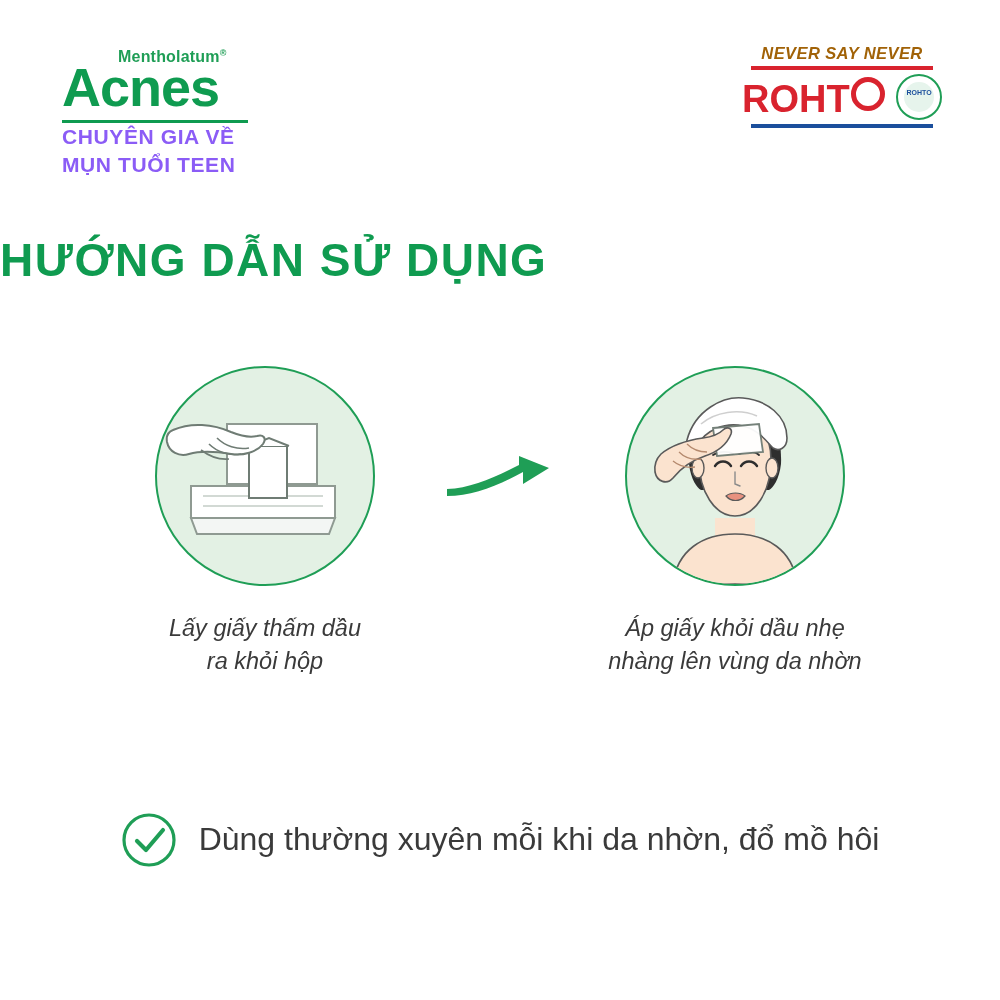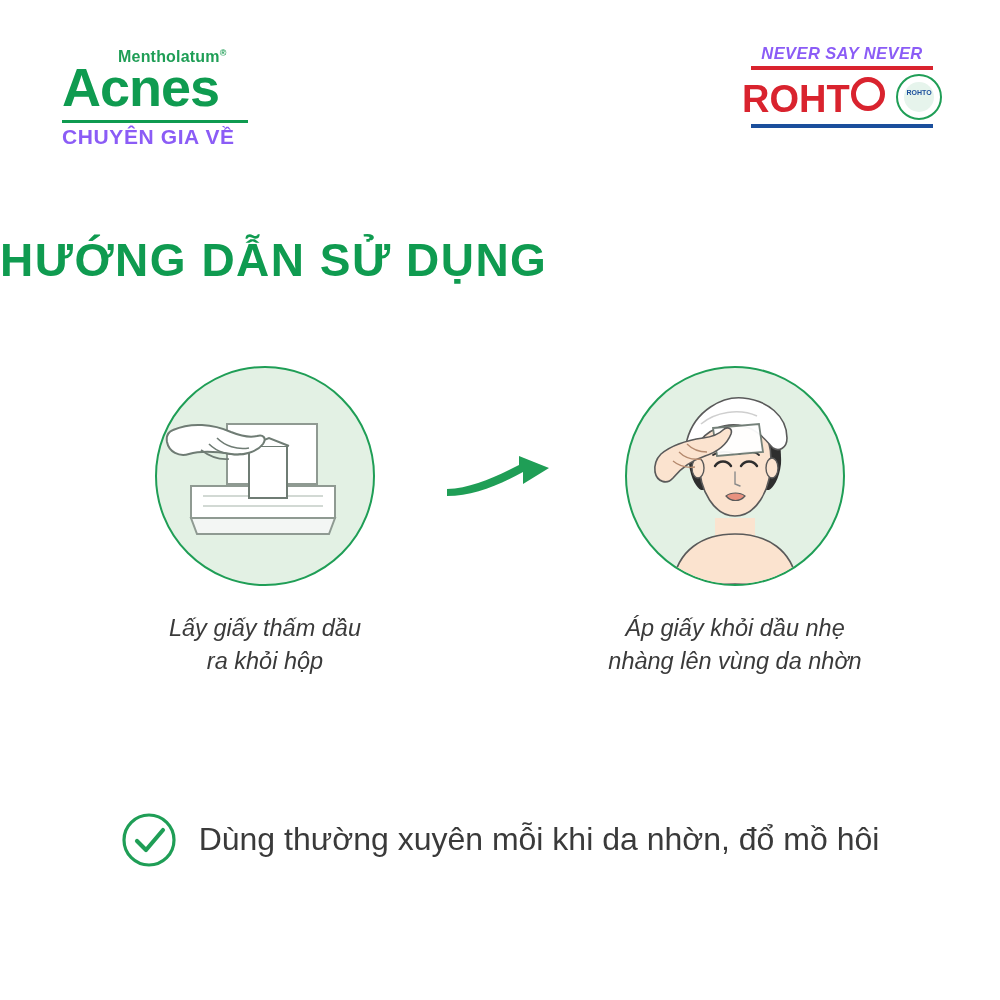--- a/index.html
+++ b/index.html
@@ -67,21 +67,21 @@
     position: absolute;
     right: 58px;
     top: 44px;
     width: 200px;
     text-align: center;
   }
   .rohto-never {
     font-size: 16.5px;
     font-weight: bold;
     font-style: italic;
-    color: #8b5cf6;
+    color: #a16207;
     letter-spacing: 0.4px;
   }
   .rohto-bar {
     width: 182px;
     height: 4px;
     background: #d9232e;
     margin: 3px auto 4px auto;
   }
   .rohto-main {
     position: relative;
@@ -223,20 +223,21 @@
 <body>
 
 <div class="page">
 
   <div class="brand">
     <div class="brand-mentholatum"><span>Mentholatum</span><sup>®</sup></div>
     <div class="brand-acnes">Acnes</div>
     <div class="brand-rule"></div>
     <div class="brand-tag">
       <div>CHUYÊN GIA VỀ</div>
+      <div>MỤN TUỔI TEEN</div>
     </div>
   </div>
 
   <div class="rohto">
     <div class="rohto-never">NEVER SAY NEVER</div>
     <div class="rohto-bar"></div>
     <div class="rohto-main">
       <div class="rohto-word"><span>ROHT</span><span class="o-ring"></span></div>
       <div class="rohto-seal">
         <div class="seal-inner"></div>

